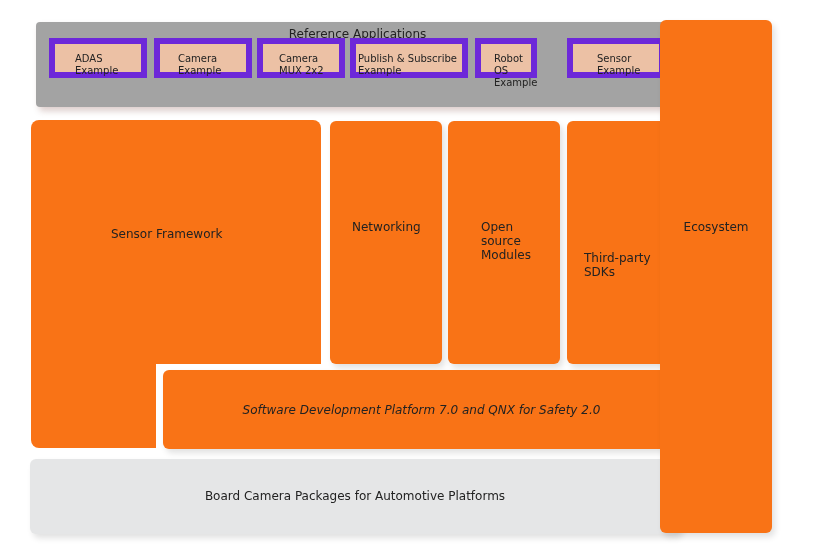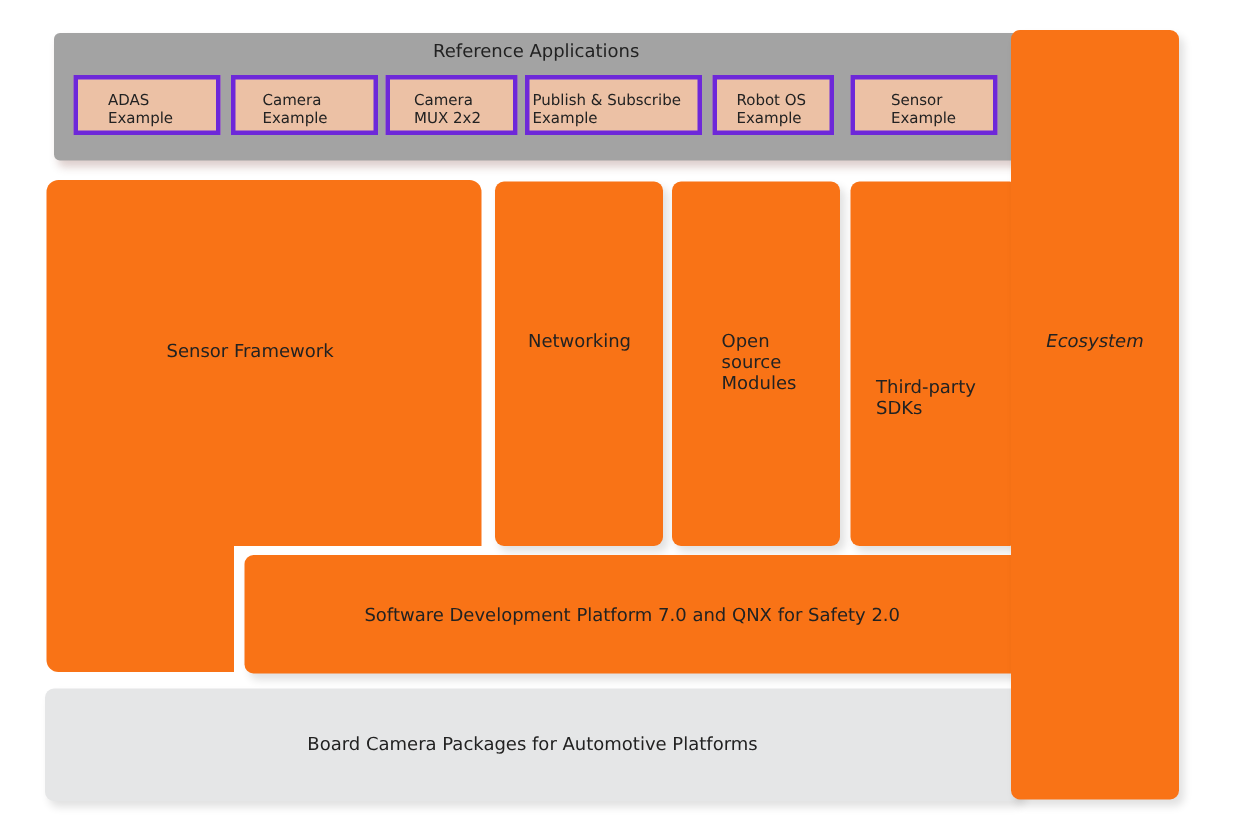--- a/index.html
+++ b/index.html
@@ -5,35 +5,35 @@
     html, body { margin:0; padding:0; background:#ffffff; }
     body { width:823px; height:560px; position:relative; overflow:hidden;
            font-family:"DejaVu Sans", sans-serif; color:#222; }
     .box { position:absolute; background:#f97316; border-radius:6px;
            box-shadow: 3px 4px 6px rgba(0,0,0,0.12); box-sizing:border-box; }
     .label { position:absolute; font-size:12px; line-height:14px; color:#222; white-space:pre-line; }
 
     #ref { left:36px; top:22px; width:643px; height:85px; background:#a3a3a3;
            border-radius:4px; box-shadow: 3px 4px 6px rgba(120,60,50,0.25); }
     #ref-title { position:absolute; left:0; right:0; top:5px; text-align:center; font-size:12px; }
-    .app { position:absolute; top:28px; height:40px; background:#ecc1a5; border:3px solid #6d28d9;
+    .app { position:absolute; top:16px; height:40px; background:#ecc1a5; border:6px solid #6d28d9;
            box-sizing:border-box; font-size:10px; line-height:12px; padding-top:9px; }
 
     #sensor-fw { left:31px; top:120px; width:290px; height:328px; border-radius:8px;
                  box-shadow:none; }
     #sensor-fw-notch { position:absolute; left:156px; top:364px; width:170px; height:90px; background:#fff; }
 
     #networking { left:330px; top:121px; width:112px; height:243px; }
     #opensource { left:448px; top:121px; width:112px; height:243px; }
     #thirdparty { left:567px; top:121px; width:112px; height:243px; }
 
-    #sdp { left:163px; top:370px; width:517px; height:79px; }
+    #sdp { left:163px; top:370px; width:517px; height:79px;font-style:italic; }
     #bsp { left:30px; top:459px; width:650px; height:75px; background:#e5e6e7; }
 
-    #ecosystem { left:674px; top:20px; width:112px; height:513px;font-style:italic; }
+    #ecosystem { left:660px; top:20px; width:112px; height:513px; }
   </style>
 </head>
 <body>
 
 <div id="ref" class="box">
   <div id="ref-title">Reference Applications</div>
   <div class="app" style="left:13px;width:98px;padding-left:20px;">
     <span class="" style="white-space:pre-line">ADAS
 Example</span>
   </div>
@@ -42,21 +42,21 @@
 Example</span>
   </div>
   <div class="app" style="left:221px;width:88px;padding-left:16px;">
     <span style="white-space:pre-line">Camera
 MUX 2x2</span>
   </div>
   <div class="app" style="left:314px;width:118px;padding-left:2px;">
     <span style="white-space:pre-line">Publish &amp; Subscribe
 Example</span>
   </div>
-  <div class="app" style="left:439px;width:81px;padding-left:13px;">
+  <div class="app" style="left:439px;width:62px;padding-left:13px;">
     <span style="white-space:pre-line">Robot OS
 Example</span>
   </div>
   <div class="app" style="left:531px;width:98px;padding-left:24px;">
     <span style="white-space:pre-line">Sensor
 Example</span>
   </div>
 </div>
 
 <div id="sensor-fw" class="box">

